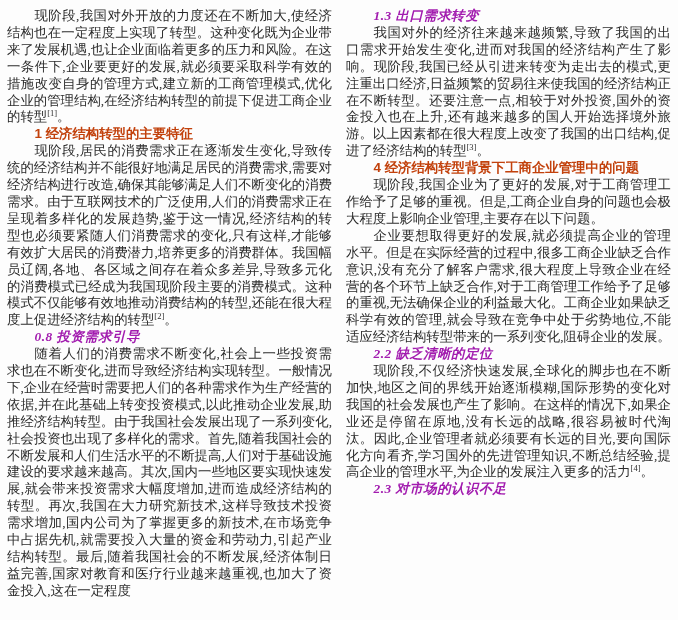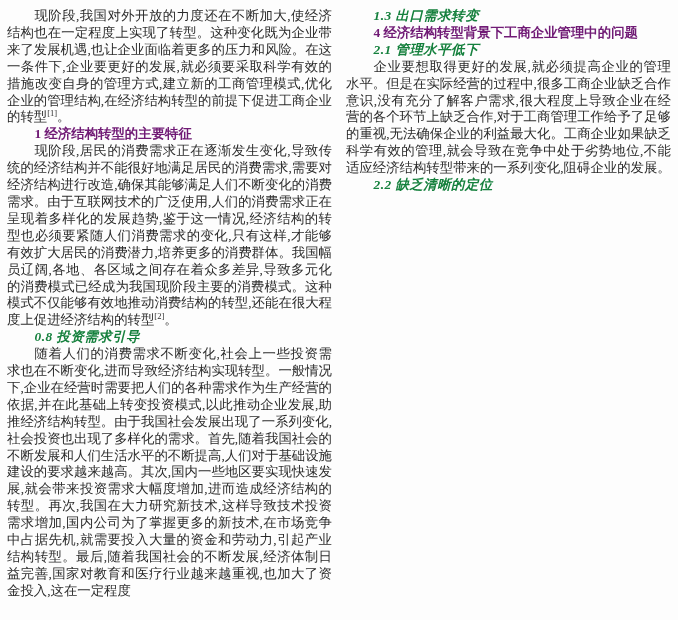--- a/index.html
+++ b/index.html
@@ -32,33 +32,33 @@
     line-height: 16.9px;
     color: #2b2b2b;
     text-align: justify;
     text-align-last: left;
     word-break: break-all;
   }
   p.blk.indent {
     text-indent: 2.05em;
   }
   p.blk.h1 {
-    font-family: Liberation Serif, serif;
+    font-family: Liberation Sans, sans-serif;
     font-weight: bold;
     text-indent: 2.05em;
     text-align: left;
-    color: #701a75;
+    color: #c2410c;
   }
   p.blk.h2 {
     font-style: italic;
     font-weight: 600;
     text-indent: 2.05em;
     text-align: left;
     letter-spacing: 0.5px;
-    color: #15803d;
+    color: #a21caf;
   }
   sup.cite {
     font-size: 8.5px;
     line-height: 0;
     vertical-align: super;
     letter-spacing: 0;
     font-style: normal;
   }
 </style>
 </head>
@@ -67,18 +67,21 @@
 <div class="page">
   <div class="column">
       <p class="blk body indent">现阶段,我国对外开放的力度还在不断加大,使经济结构也在一定程度上实现了转型。这种变化既为企业带来了发展机遇,也让企业面临着更多的压力和风险。在这一条件下,企业要更好的发展,就必须要采取科学有效的措施改变自身的管理方式,建立新的工商管理模式,优化企业的管理结构,在经济结构转型的前提下促进工商企业的转型<sup class="cite">[1]</sup>。</p>
       <p class="blk h1 indent">1 经济结构转型的主要特征</p>
       <p class="blk body indent">现阶段,居民的消费需求正在逐渐发生变化,导致传统的经济结构并不能很好地满足居民的消费需求,需要对经济结构进行改造,确保其能够满足人们不断变化的消费需求。由于互联网技术的广泛使用,人们的消费需求正在呈现着多样化的发展趋势,鉴于这一情况,经济结构的转型也必须要紧随人们消费需求的变化,只有这样,才能够有效扩大居民的消费潜力,培养更多的消费群体。我国幅员辽阔,各地、各区域之间存在着众多差异,导致多元化的消费模式已经成为我国现阶段主要的消费模式。这种模式不仅能够有效地推动消费结构的转型,还能在很大程度上促进经济结构的转型<sup class="cite">[2]</sup>。</p>
       <p class="blk h2 indent">0.8 投资需求引导</p>
       <p class="blk body indent">随着人们的消费需求不断变化,社会上一些投资需求也在不断变化,进而导致经济结构实现转型。一般情况下,企业在经营时需要把人们的各种需求作为生产经营的依据,并在此基础上转变投资模式,以此推动企业发展,助推经济结构转型。由于我国社会发展出现了一系列变化,社会投资也出现了多样化的需求。首先,随着我国社会的不断发展和人们生活水平的不断提高,人们对于基础设施建设的要求越来越高。其次,国内一些地区要实现快速发展,就会带来投资需求大幅度增加,进而造成经济结构的转型。再次,我国在大力研究新技术,这样导致技术投资需求增加,国内公司为了掌握更多的新技术,在市场竞争中占据先机,就需要投入大量的资金和劳动力,引起产业结构转型。最后,随着我国社会的不断发展,经济体制日益完善,国家对教育和医疗行业越来越重视,也加大了资金投入,这在一定程度</p>
     </div>
   <div class="column">
       <p class="blk h2 indent">1.3 出口需求转变</p>
+      <p class="blk body indent">我国对外的经济往来越来越频繁,导致了我国的出口需求开始发生变化,进而对我国的经济结构产生了影响。现阶段,我国已经从引进来转变为走出去的模式,更注重出口经济,日益频繁的贸易往来使我国的经济结构正在不断转型。还要注意一点,相较于对外投资,国外的资金投入也在上升,还有越来越多的国人开始选择境外旅游。以上因素都在很大程度上改变了我国的出口结构,促进了经济结构的转型<sup class="cite">[3]</sup>。</p>
       <p class="blk h1 indent">4 经济结构转型背景下工商企业管理中的问题</p>
-      <p class="blk h2 indent">2.1 管理水平低下</p>
+      <p class="blk body indent">现阶段,我国企业为了更好的发展,对于工商管理工作给予了足够的重视。但是,工商企业自身的问题也会极大程度上影响企业管理,主要存在以下问题。</p>
       <p class="blk body indent">企业要想取得更好的发展,就必须提高企业的管理水平。但是在实际经营的过程中,很多工商企业缺乏合作意识,没有充分了解客户需求,很大程度上导致企业在经营的各个环节上缺乏合作,对于工商管理工作给予了足够的重视,无法确保企业的利益最大化。工商企业如果缺乏科学有效的管理,就会导致在竞争中处于劣势地位,不能适应经济结构转型带来的一系列变化,阻碍企业的发展。</p>
       <p class="blk h2 indent">2.2 缺乏清晰的定位</p>
+      <p class="blk body indent">现阶段,不仅经济快速发展,全球化的脚步也在不断加快,地区之间的界线开始逐渐模糊,国际形势的变化对我国的社会发展也产生了影响。在这样的情况下,如果企业还是停留在原地,没有长远的战略,很容易被时代淘汰。因此,企业管理者就必须要有长远的目光,要向国际化方向看齐,学习国外的先进管理知识,不断总结经验,提高企业的管理水平,为企业的发展注入更多的活力<sup class="cite">[4]</sup>。</p>
+      <p class="blk h2 indent">2.3 对市场的认识不足</p>
     </div>
 </div>
 
 </body></html>

